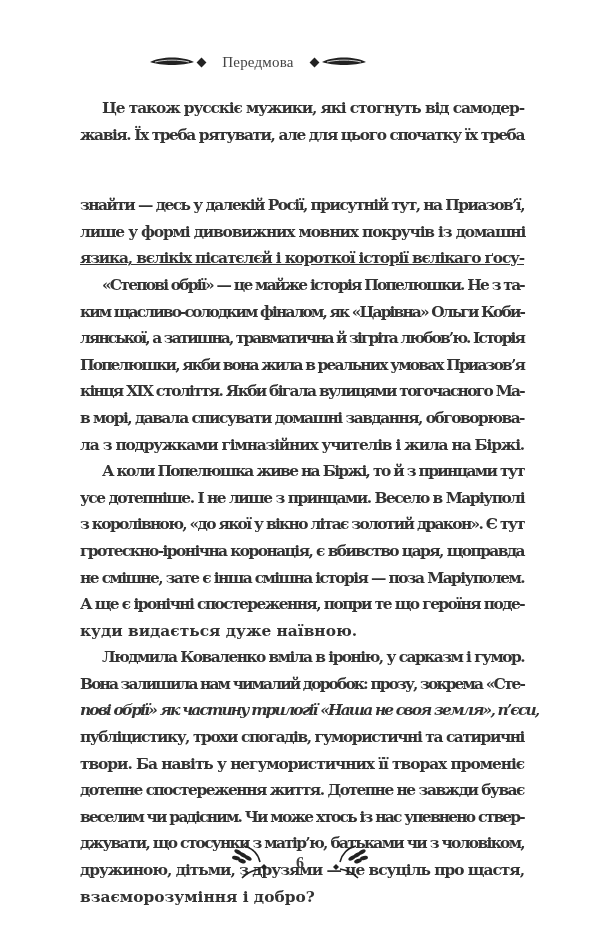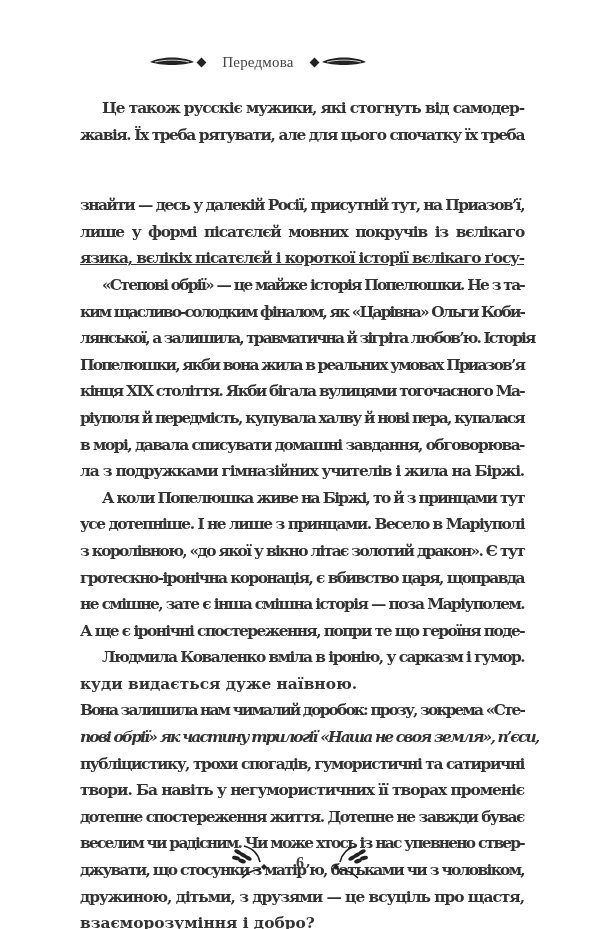--- a/index.html
+++ b/index.html
@@ -48,38 +48,37 @@
   <svg class="leaf" viewBox="0 0 46 10">
     <path d="M1 5 C 12 -1, 34 -1, 45 5 C 34 9, 12 9, 1 5 Z" fill="#222"></path>
     <path d="M6 5 C 16 2.5, 30 2.5, 40 5" stroke="#fff" stroke-width="0.8" fill="none"></path>
   </svg>
 </div>
 
 <div class="text" id="body-text">
     <span class="line indent" style="letter-spacing: -1.1075px;">Це також русскіє мужики, які стогнуть від самодер-</span>
     <span class="line" style="letter-spacing: -1.42242px;">жавія. Їх треба рятувати, але для цього спочатку їх треба</span>
     <span class="line" style="letter-spacing: -1.53469px; margin-top: 44px;">знайти — десь у далекій Росії, присутній тут, на Приазов’ї,</span>
-    <span class="line" style="letter-spacing: -1.15074px;">лише у формі пісатєлєй мовних покручів із вєлікаго</span>
+    <span class="line" style="letter-spacing: -1.15074px;">лише у формі дивовижних мовних покручів із домашні</span>
     <span class="line" style="letter-spacing: -1.17053px; text-decoration: underline;">язика, вєлікіх пісатєлєй і короткої історії вєлікаго ґосу-</span>
     <span class="line indent" style="letter-spacing: -1.75405px;">«Степові обрії» — це майже історія Попелюшки. Не з та-</span>
     <span class="line" style="letter-spacing: -1.8588px;">ким щасливо-солодким фіналом, як «Царівна» Ольги Коби-</span>
-    <span class="line" style="letter-spacing: -1.9044px;">лянської, а залишила, травматична й зігріта любов’ю. Історія</span>
+    <span class="line" style="letter-spacing: -1.9044px;">лянської, а затишна, травматична й зігріта любов’ю. Історія</span>
     <span class="line" style="letter-spacing: -1.82017px;">Попелюшки, якби вона жила в реальних умовах Приазов’я</span>
     <span class="line" style="letter-spacing: -1.69671px;">кінця XIX століття. Якби бігала вулицями тогочасного Ма-</span>
-    <span class="line" style="letter-spacing: -1.73815px;">ріуполя й передмість, купувала халву й нові пера, купалася</span>
     <span class="line" style="letter-spacing: -1.50637px;">в морі, давала списувати домашні завдання, обговорюва-</span>
     <span class="line last" style="letter-spacing: -1.18455px;">ла з подружками гімназійних учителів і жила на Біржі.</span>
     <span class="line indent" style="letter-spacing: -1.64461px;">А коли Попелюшка живе на Біржі, то й з принцами тут</span>
     <span class="line" style="letter-spacing: -1.48182px;">усе дотепніше. І не лише з принцами. Весело в Маріуполі</span>
     <span class="line" style="letter-spacing: -1.67108px;">з королівною, «до якої у вікно літає золотий дракон». Є тут</span>
     <span class="line" style="letter-spacing: -1.56449px;">гротескно-іронічна коронація, є вбивство царя, щоправда</span>
     <span class="line" style="letter-spacing: -1.59626px;">не смішне, зате є інша смішна історія — поза Маріуполем.</span>
     <span class="line" style="letter-spacing: -1.56445px;">А ще є іронічні спостереження, попри те що героїня поде-</span>
+    <span class="line last">куди видається дуже наївною.</span>
     <span class="line indent" style="letter-spacing: -1.53876px;">Людмила Коваленко вміла в іронію, у сарказм і гумор.</span>
-    <span class="line last">куди видається дуже наївною.</span>
     <span class="line" style="letter-spacing: -1.85568px;">Вона залишила нам чималий доробок: прозу, зокрема «Сте-</span>
     <span class="line" style="letter-spacing: -1.82917px; font-style: italic;">пові обрії» як частину трилогії «Наша не своя земля», п’єси,</span>
     <span class="line" style="letter-spacing: -1.4196px;">публіцистику, трохи спогадів, гумористичні та сатиричні</span>
     <span class="line" style="letter-spacing: -1.05483px;">твори. Ба навіть у негумористичних її творах променіє</span>
     <span class="line" style="letter-spacing: -1.48047px;">дотепне спостереження життя. Дотепне не завжди буває</span>
     <span class="line" style="letter-spacing: -1.75521px;">веселим чи радісним. Чи може хтось із нас упевнено ствер-</span>
     <span class="line" style="letter-spacing: -1.68387px;">джувати, що стосунки з матір’ю, батьками чи з чоловіком,</span>
     <span class="line" style="letter-spacing: -1.01593px;">дружиною, дітьми, з друзями — це всуціль про щастя,</span>
     <span class="line last">взаєморозуміння і добро?</span>
   </div>

